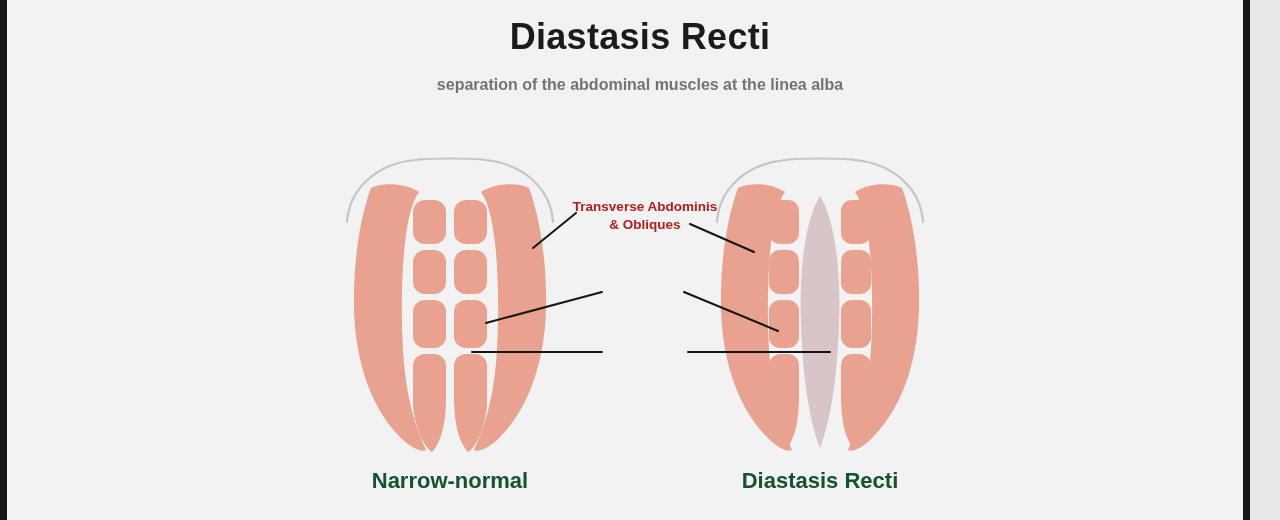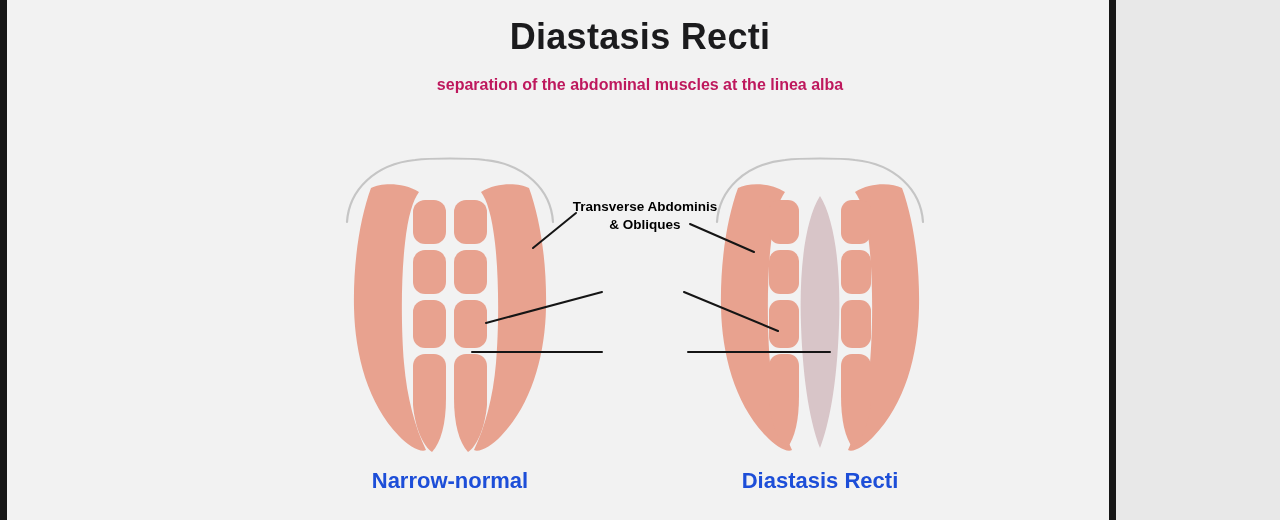--- a/index.html
+++ b/index.html
@@ -1,54 +1,54 @@
 <!DOCTYPE html>
 <html><head>
 <meta charset="utf-8">
 <style>
   html,body{margin:0;padding:0;background:#e8e8e8;}
   .canvas{
     position:relative;
-    width:1116px;height:520px;
+    width:1250px;height:520px;
     background:#f2f2f2;
     overflow:hidden;
     font-family:"Liberation Sans", sans-serif;
     color:#1c1c1e;
   }
   .edge{position:absolute;top:0;width:7px;height:520px;background:#161616;}
   .edge-left{left:0;}
   .edge-right{right:0;}
 
   .title{
     position:absolute;left:0;top:16px;width:1280px;margin:0;
     text-align:center;font-size:36px;font-weight:700;letter-spacing:.3px;color:#1b1b1d;
   }
   .subtitle{
     position:absolute;left:0;top:76px;width:1280px;
-    text-align:center;font-size:16px;font-weight:600;color:#be185d;
+    text-align:center;font-size:16px;font-weight:600;color:#737373;
   }
 
   .figure{position:absolute;width:230px;height:315px;}
   .figure-left{left:335px;top:150px;}
   .figure-right{left:705px;top:150px;}
 
   .leader-lines{position:absolute;left:0;top:0;width:1280px;height:520px;pointer-events:none;}
   .leader-lines line{stroke-width:2;stroke-linecap:round;}
 
   .label{
     position:absolute;text-align:center;
-    font-size:13.5px;font-weight:700;line-height:1.35;color:#000000;
+    font-size:13.5px;font-weight:700;line-height:1.35;color:#b91c1c;
   }
   .label-transverse{left:555px;top:198px;width:180px;}
   .label-rectus{left:570px;top:266px;width:150px;}
   .label-linea{left:570px;top:344px;width:150px;}
 
   .caption{
     position:absolute;top:468px;width:230px;text-align:center;
-    font-size:22px;font-weight:600;color:#1d4ed8;
+    font-size:22px;font-weight:600;color:#14532d;
   }
   .caption-left{left:335px;}
   .caption-right{left:705px;}
 
   .chest-line{stroke-width:2.2;stroke-linecap:round;}
 </style>
 </head>
 <body>
 
 <div class="canvas">

